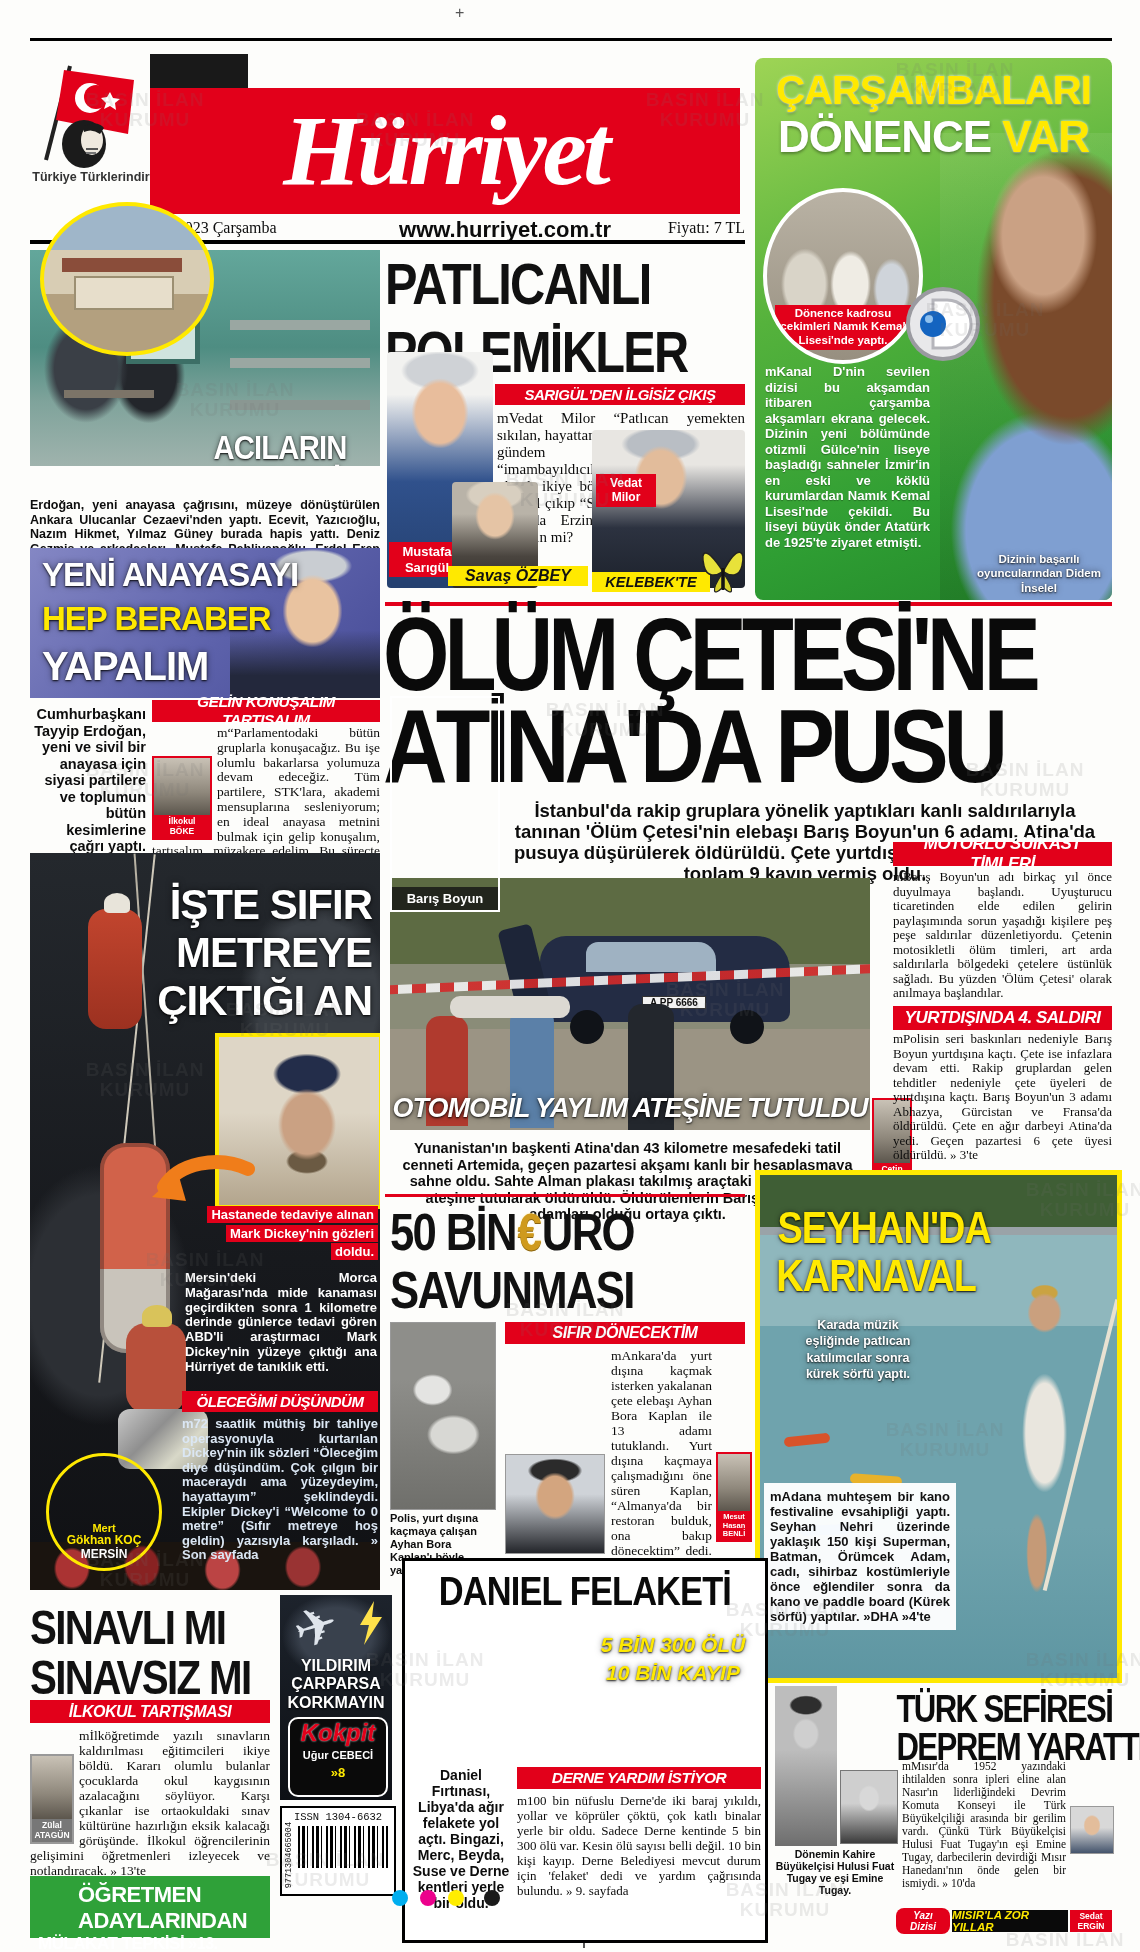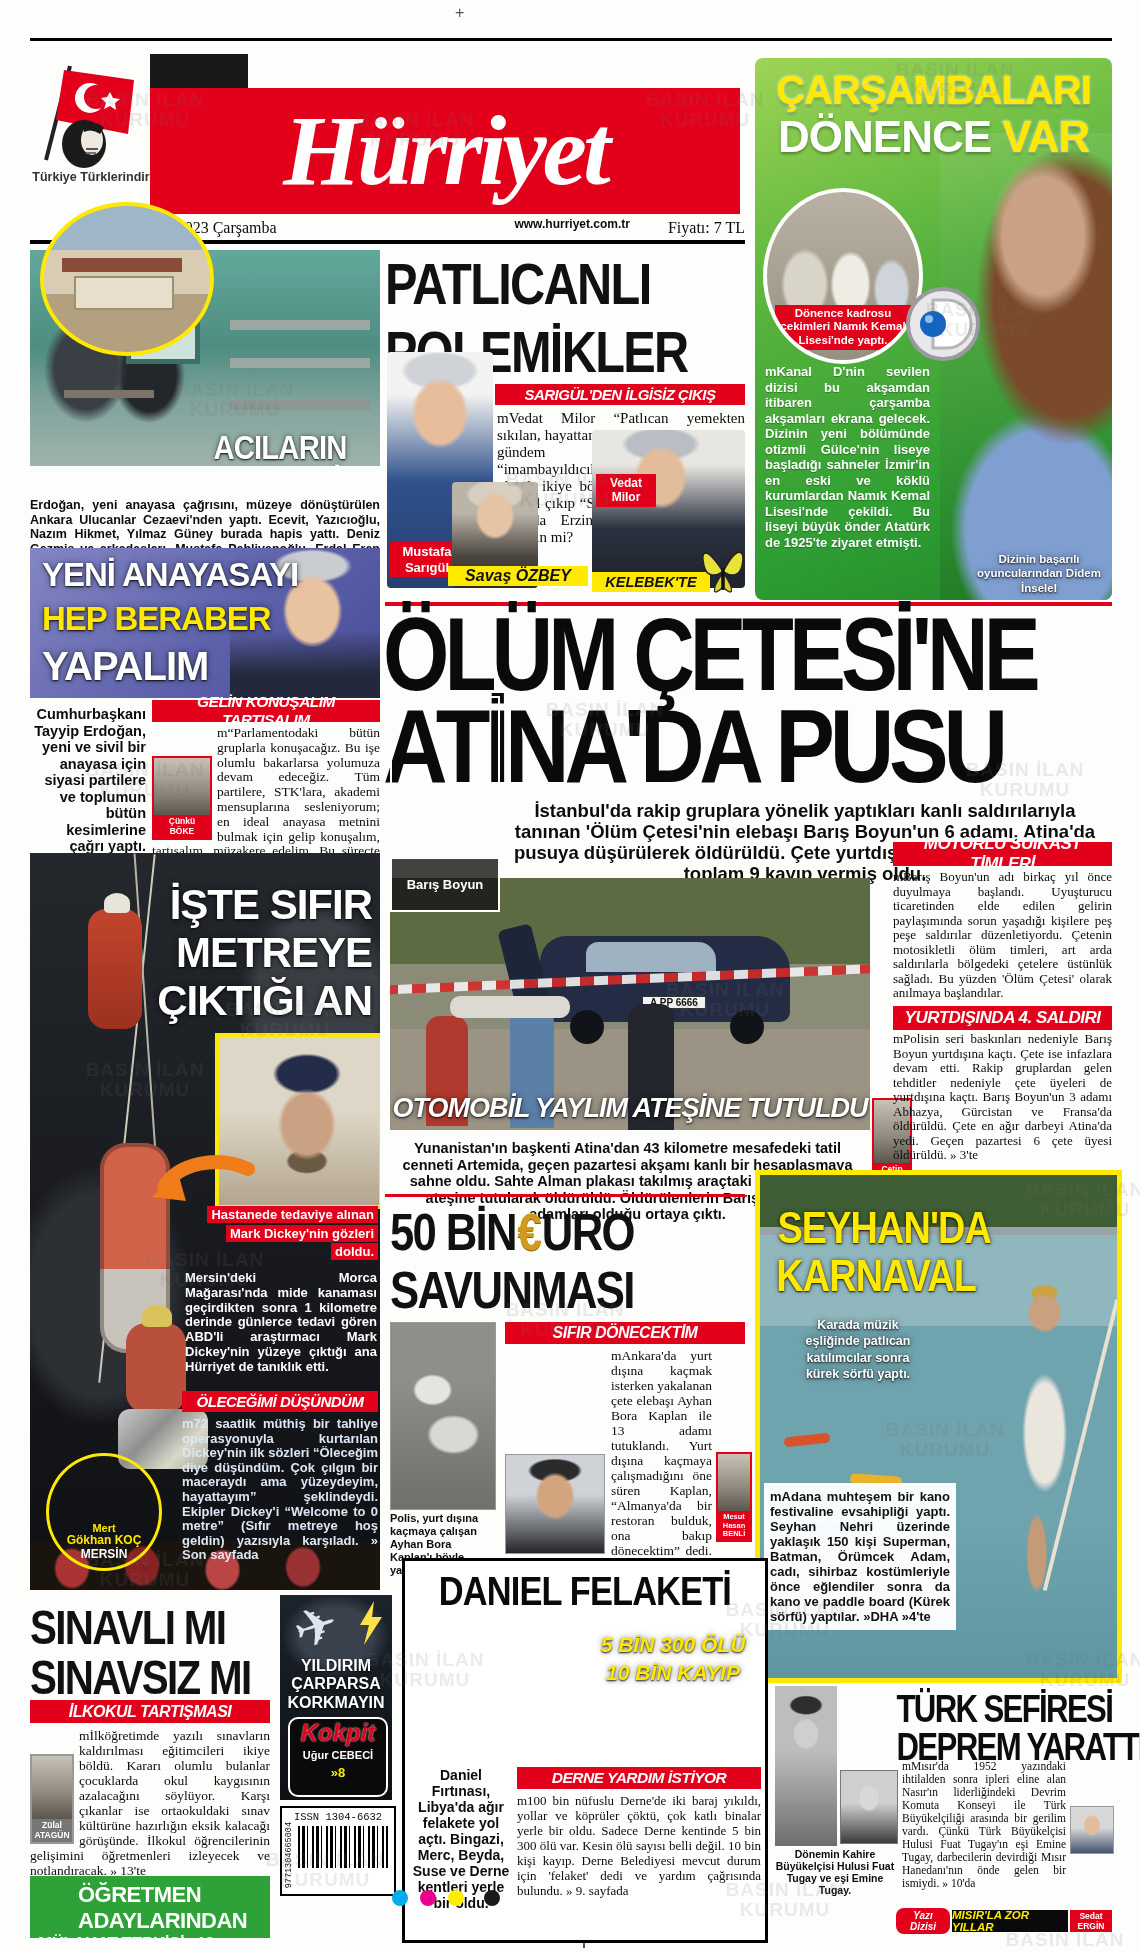--- a/index.html
+++ b/index.html
@@ -47,21 +47,21 @@
       <rect x="50" y="96" width="10" height="2" fill="#777"></rect>
     </svg>
   </div>
   <div class="abs" style="left:26px;top:170px;width:130px;text-align:center;font-size:12.5px;font-weight:bold;color:#333;">Türkiye Türklerindir</div>
 
   <div class="abs" style="left:150px;top:54px;width:98px;height:76px;background:#191919;"></div>
   <div class="abs" style="left:150px;top:88px;width:590px;height:126px;background:#e2001a;display:flex;align-items:center;justify-content:center;">
     <span style="font-family:'Liberation Serif',serif;font-style:italic;font-weight:bold;color:#fff;font-size:100px;letter-spacing:-4px;line-height:1;">Hürriyet</span>
   </div>
   <div class="abs" style="left:118px;top:219px;width:270px;font-family:'Liberation Serif',serif;font-size:16px;">13 Eylül 2023 Çarşamba</div>
-  <div class="abs" style="left:380px;top:217px;width:250px;text-align:right;font-weight:900;font-size:12px;">www.hurriyet.com.tr</div>
+  <div class="abs" style="left:380px;top:217px;width:250px;text-align:center;font-weight:900;font-size:22px;">www.hurriyet.com.tr</div>
   <div class="abs" style="left:640px;top:219px;width:105px;text-align:right;font-family:'Liberation Serif',serif;font-size:16px;">Fiyatı: 7 TL</div>
   <div class="abs" style="left:30px;top:240px;width:715px;height:3px;background:#000;border-bottom:1px solid #000;box-shadow:0 5px 0 -4px #000;"></div>
 
   <div class="abs ph" style="left:755px;top:58px;width:357px;height:542px;border-radius:8px;background:linear-gradient(160deg,#9ed455 0%,#55b23c 40%,#2f9e33 75%,#23872a 100%);">
     <div class="abs ph" style="left:185px;top:75px;width:172px;height:467px;background:
            radial-gradient(90px 130px at 60% 22%,#caa184 0 45%,transparent 60%),
            radial-gradient(150px 240px at 75% 35%,#7a4a2b 0 50%,transparent 62%),
            radial-gradient(140px 180px at 60% 85%,#7f9fd1 0 55%,transparent 66%),
            linear-gradient(180deg,rgba(255,255,255,.08),rgba(0,0,0,.12));"></div>
     <div class="abs" style="left:8px;top:10px;width:341px;text-align:center;font-weight:700;font-size:40px;letter-spacing:-1px;color:#ffe900;text-shadow:0 0 3px #fff,0 2px 3px rgba(0,0,0,.35);">ÇARŞAMBALARI</div>
@@ -147,21 +147,21 @@
   <div class="abs" style="left:383px;top:700px;z-index:3;">
     <span class="cond" style="font-size:104px;letter-spacing:-6px;color:#0a0a0a;transform:scaleX(.86);line-height:.9;">ATİNA'DA PUSU</span>
   </div>
   <div class="abs" style="left:505px;top:800px;width:600px;font-weight:bold;font-size:18.5px;line-height:21px;text-align:center;">İstanbul'da rakip gruplara yönelik yaptıkları kanlı saldırılarıyla tanınan 'Ölüm Çetesi'nin elebaşı Barış Boyun'un 6 adamı, Atina'da pusuya düşürülerek öldürüldü. Çete yurtdışındaki 4'üncü saldırıda toplam 9 kayıp vermiş oldu.</div>
 
   <div class="abs ph" style="left:390px;top:696px;width:106px;height:212px;z-index:4;border:2px solid #fff;background:
          radial-gradient(36px 48px at 50% 38%,#d9ab87 0 55%,transparent 66%),
          radial-gradient(52px 30px at 50% 12%,#1d1a18 0 60%,transparent 70%),
          radial-gradient(24px 10px at 50% 52%,#2a211c 0 60%,transparent 70%),
          linear-gradient(180deg,#6f8696 0 55%,#32435０ 100%),linear-gradient(180deg,#6f8696 0 55%,#324350 100%);">
-    <div style="position:absolute;left:0;right:0;bottom:0;background:rgba(20,20,20,.8);color:#fff;font-weight:bold;font-size:13px;text-align:center;padding:18px 0;">Barış Boyun</div>
+    <div style="position:absolute;left:0;right:0;bottom:0;background:rgba(20,20,20,.8);color:#fff;font-weight:bold;font-size:13px;text-align:center;padding:4px 0;">Barış Boyun</div>
   </div>
 
   <div class="abs ph" style="left:390px;top:878px;width:480px;height:252px;background:
          linear-gradient(180deg,#5d6b43 0 34%,#8a8c78 34% 60%,#9b9484 60% 100%);">
     <div style="position:absolute;left:0;top:0;width:100%;height:40%;background:
          radial-gradient(60px 40px at 12% 55%,#47543​3 0 60%,transparent 70%),
          radial-gradient(80px 46px at 40% 45%,#3f4c2e 0 60%,transparent 70%),
          radial-gradient(90px 50px at 78% 50%,#4a5735 0 60%,transparent 72%);"></div>
     <div style="position:absolute;left:150px;top:58px;width:250px;height:86px;background:#232c44;border-radius:26px 34px 10px 10px;"></div>
     <div style="position:absolute;left:196px;top:64px;width:130px;height:30px;background:#9fb2c2;border-radius:12px 18px 0 0;"></div>
@@ -194,21 +194,21 @@
       radial-gradient(60px 26px at 55% 12%,#c9cdd2 0 55%,transparent 66%),
       linear-gradient(180deg,transparent 0 55%,#23283c 85%);"></div>
     <div class="abs shadowtxt" style="left:12px;top:8px;font-weight:900;font-size:33px;letter-spacing:-1px;color:#fff;">YENİ ANAYASAYI</div>
     <div class="abs shadowtxt" style="left:12px;top:52px;font-weight:900;font-size:33px;letter-spacing:-1px;color:#ffe900;">HEP BERABER</div>
     <div class="abs shadowtxt" style="left:12px;top:96px;font-weight:900;font-size:40px;letter-spacing:-1px;color:#fff;">YAPALIM</div>
   </div>
   <div class="abs kick" style="left:152px;top:700px;width:228px;height:22px;font-size:15.5px;">GELİN KONUŞALIM TARTIŞALIM</div>
   <div class="abs" style="left:152px;top:726px;width:228px;">
     <div class="byline" style="float:left;width:56px;height:80px;margin:30px 5px 0 0;">
       <div class="bphoto"></div>
-      <div class="bname"><span>Çünkü</span><br><span>BÖKE</span></div>
+      <div class="bname"><span>İlkokul</span><br><span>BÖKE</span></div>
     </div>
     <span class="serifbody" style="display:block;font-size:13.5px;line-height:14.8px;">m“Parlamentodaki bütün gruplarla konuşacağız. Bu işe olumlu bakarlarsa yolumuza devam edeceğiz. Tüm partilere, STK'lara, akademi mensuplarına sesleniyorum; en ideal anayasa metnini bulmak için gelip konuşalım, tartışalım, müzakere edelim. Bu süreçte kaçmayalım. Hiç kimsenin rahatsız olmasına gerek yoktur.” » 11'de</span>
   </div>
 
   <div class="abs ph" style="left:30px;top:853px;width:350px;height:737px;background:
          radial-gradient(120px 160px at 82% 20%,#3a3f45 0 50%,transparent 65%),
          radial-gradient(140px 200px at 20% 60%,#2c2f34 0 50%,transparent 65%),
          linear-gradient(180deg,#24282d 0%,#17191d 55%,#101114 100%);">
     <div style="position:absolute;left:96px;top:0;width:2px;height:72%;background:#cfc9ba;transform:rotate(6deg);"></div>
     <div style="position:absolute;left:120px;top:0;width:2px;height:64%;background:#b8b2a4;transform:rotate(-4deg);"></div>

